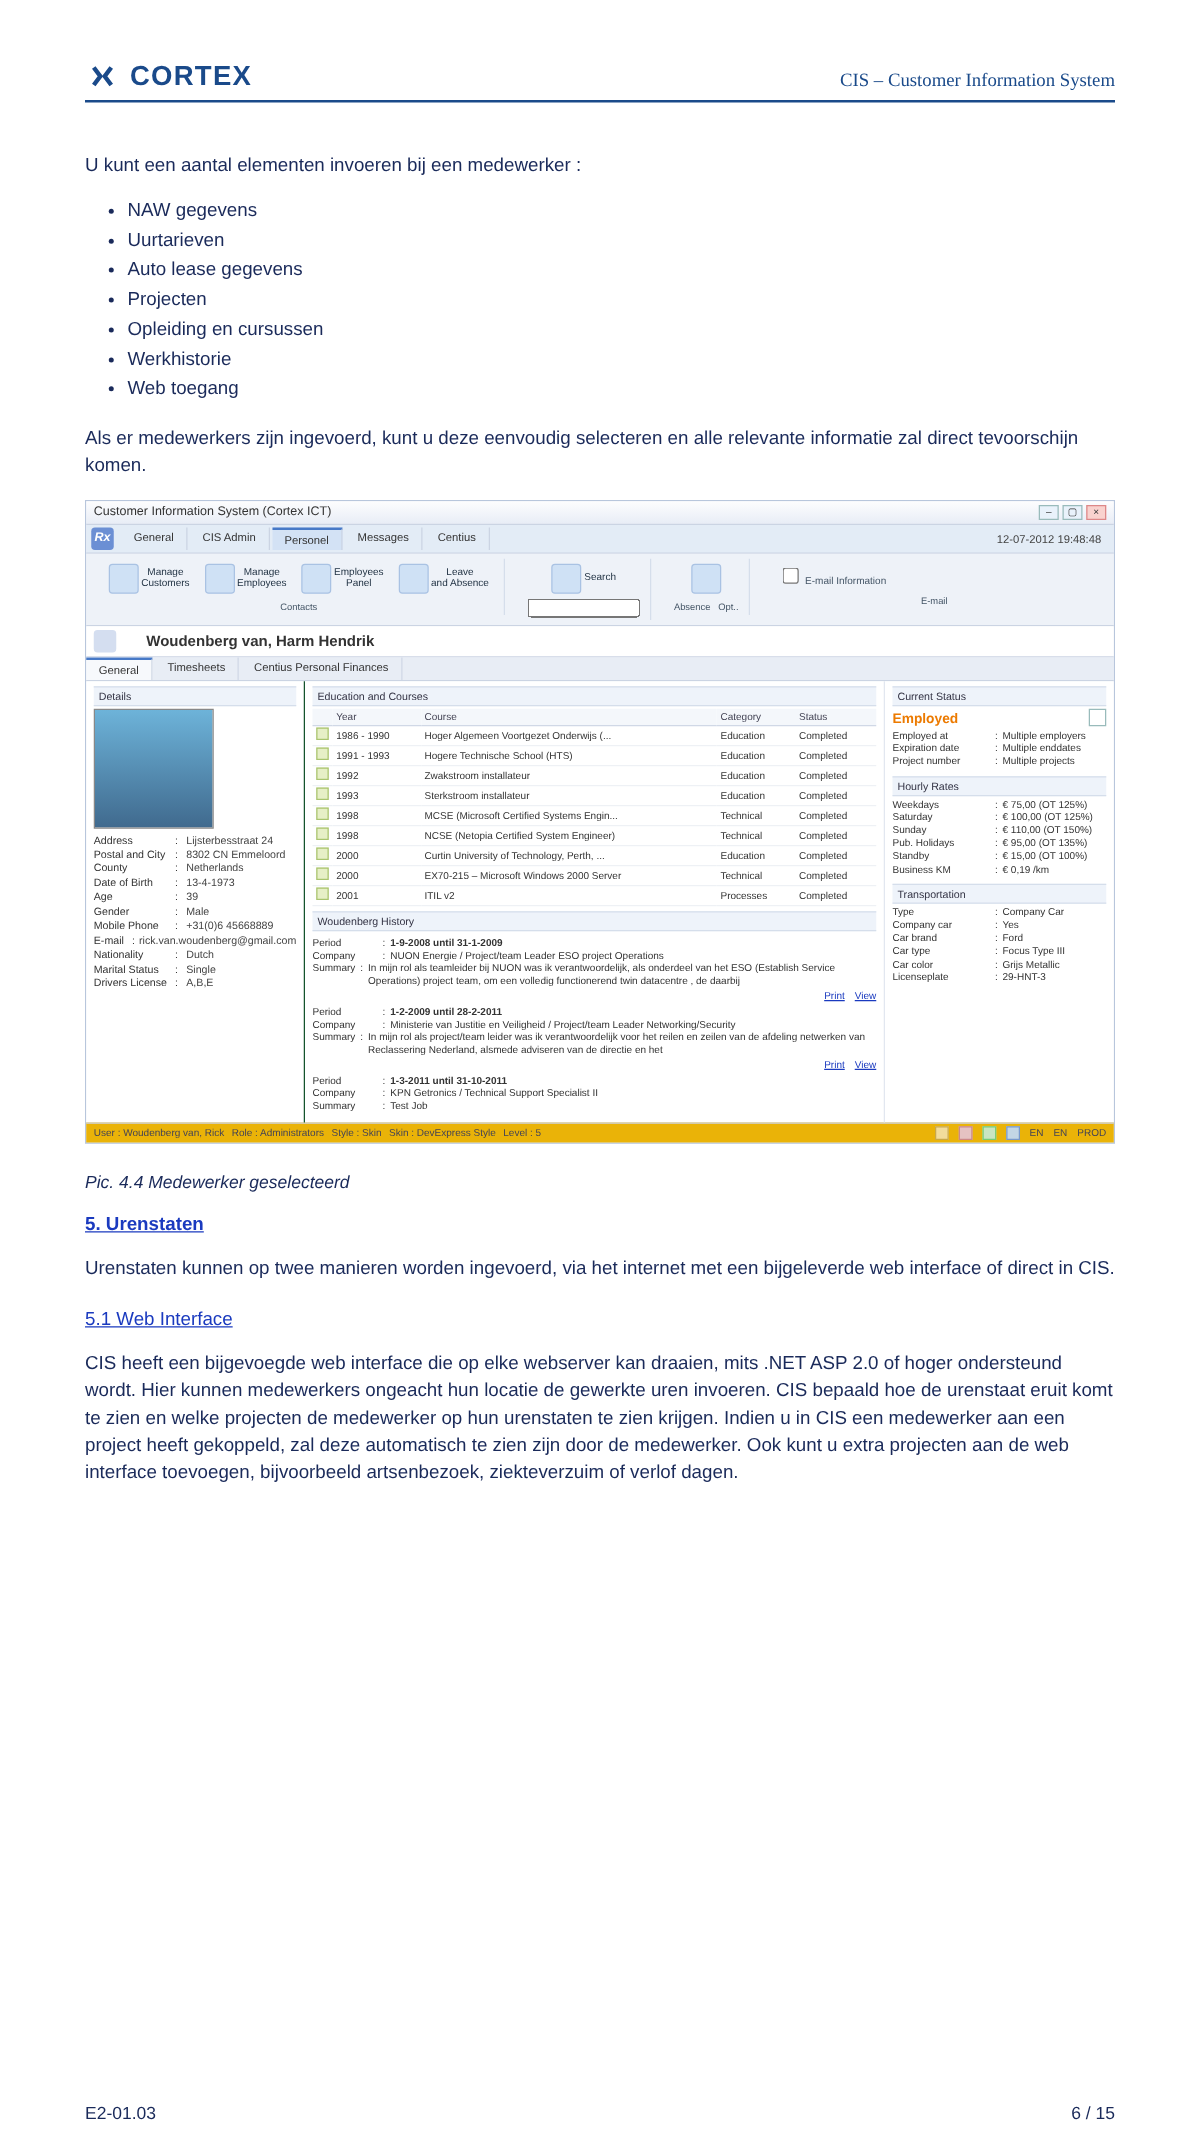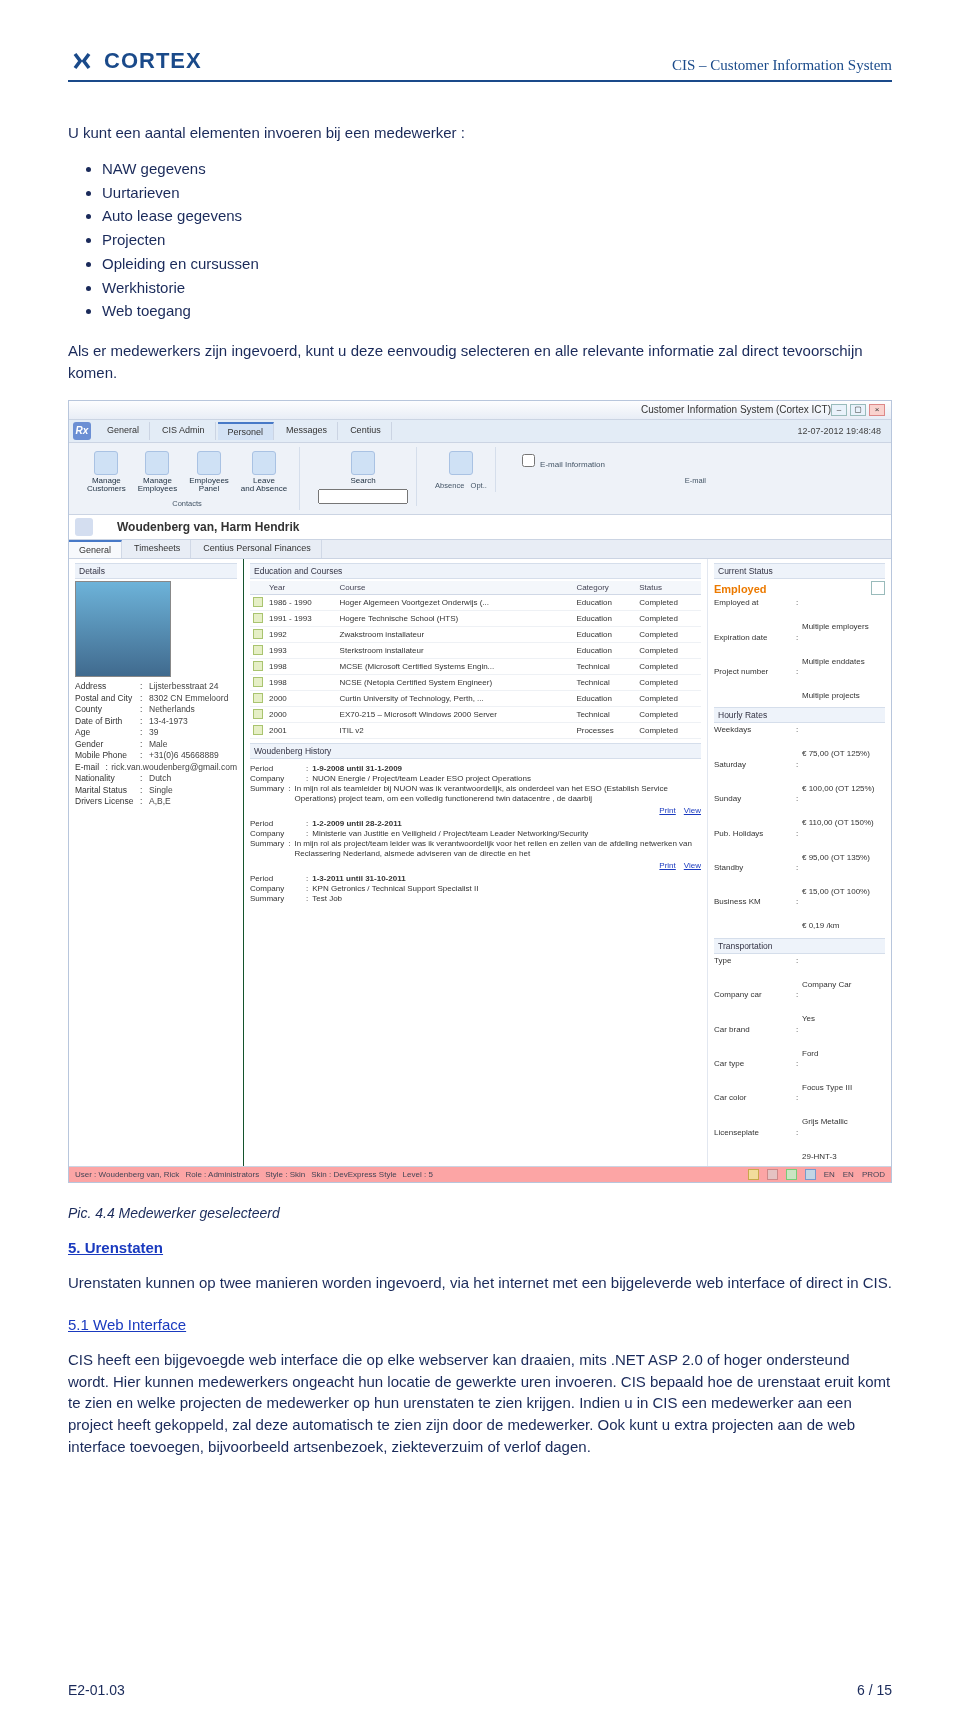--- a/index.html
+++ b/index.html
@@ -90,21 +90,21 @@
   .shot {
     border: 1px solid #b8c6dc;
     background: #f4f6fa;
     font-family: "Segoe UI", Tahoma, sans-serif;
     font-size: 9px;
     color: #333;
     width: 100%;
     margin-top: 6px;
   }
   .win-title {
-    display:flex; align-items:center; justify-content:flex-end;
+    display:flex; align-items:center; justify-content:space-between;
     padding: 3px 6px;
     background: linear-gradient(#fdfdfe,#e8edf6);
     border-bottom:1px solid #cbd4e3;
     font-size:10px;
   }
   .win-btns { display:flex; gap:3px; }
   .win-btns span { width:16px;height:12px;border:1px solid #9bb;display:inline-block;background:#e9f2fb; font-size:8px; text-align:center; line-height:10px;}
   .win-btns .x { background:#f9d2ce; border-color:#d88;}
   .rx-badge { width:18px;height:18px;border-radius:3px;background:#6b8fd4;color:#fff;display:inline-flex;align-items:center;justify-content:center;font-weight:bold;font-size:10px;margin-right:6px; font-style:italic;}
   .topbar {
@@ -116,21 +116,21 @@
   .topnav span { padding:3px 10px; border-right:1px solid #cbd4e3; }
   .topnav span.active { background:#d3e2f5; border-top:2px solid #4779c7; }
   .topdate { margin-right:6px; color:#444; }
   .ribbon {
     display:flex; gap:10px; align-items:flex-start;
     background:#eef2f8; padding:4px 6px;
     border-bottom:1px solid #cbd4e3;
   }
   .ribbon-group { display:flex; flex-direction:column; align-items:center; gap:2px; border-right:1px solid #d5deeb; padding:2px 8px;}
   .ribbon-group:last-child{border-right:none;}
-  .rib-btn { display:flex; flex-direction:column; align-items:center; gap:2px; padding:2px 4px;justify-content:space-between;}
+  .rib-btn { display:flex; flex-direction:row; align-items:center; gap:2px; padding:2px 4px;justify-content:space-between;}
   .rib-icon { width:24px;height:24px;background:#cfe1f5;border:1px solid #a9c2e3;border-radius:3px;}
   .rib-label { font-size:8px; color:#234; text-align:center; line-height:1.05;}
   .rib-search input { width:90px; font-size:8px; padding:1px 2px;}
   .rib-foot { font-size:7.5px; color:#456; text-align:center; margin-top:2px;}
   .emailinfo { font-size:8px; color:#456; padding:2px 4px;}
 
   .emp-header {
     display:flex; align-items:center; gap:24px;
     background:#fff; padding:3px 6px;
     font-size:12px; font-weight:bold;
@@ -163,25 +163,25 @@
   .hist .row { display:flex; gap:4px; line-height:1.25;}
   .hist .row .lbl { width:52px;}
   .hist .pv { text-align:right; margin-top:2px;}
   .hist .pv a { color:#1a3abf; text-decoration:underline; margin-left:8px; cursor:pointer;}
 
   .emp-status { color:#ec7a00; font-weight:bold; font-size:11px; padding:2px 0 3px 0;}
   .add-ico { float:right; width:14px;height:14px;background:#fff;border:1px solid #9bb;}
   .kv2 { display:flex; gap:2px; line-height:1.3; font-size:8px;}
   .kv2 .k { width:80px;}
   .kv2 .c { width:4px;}
-  .kv2 .v { flex:1; text-align:left;margin-top:24px;}
+  .kv2 .v { flex:1; text-align:left;}
 
   .statusbar {
     display:flex; align-items:center; justify-content:space-between;
-    background:#fca5a5; border-top:1px solid #cbd4e3;
+    background:#eab308; border-top:1px solid #cbd4e3;
     font-size:8px; padding:2px 6px; color:#445;
   }
   .statusbar .left { display:flex; gap:6px;}
   .statusbar .right { display:flex; gap:8px; align-items:center;}
   .sb-ico { width:11px;height:11px;background:#f2dc9c;border:1px solid #c8a84a;display:inline-block;}
   .sb-ico.b { background:#e5c2c2;border-color:#c88;}
   .sb-ico.c { background:#c9e5c2;border-color:#7c7;}
   .sb-ico.d { background:#c2d6e5;border-color:#79c;}
 </style>
 </head>

